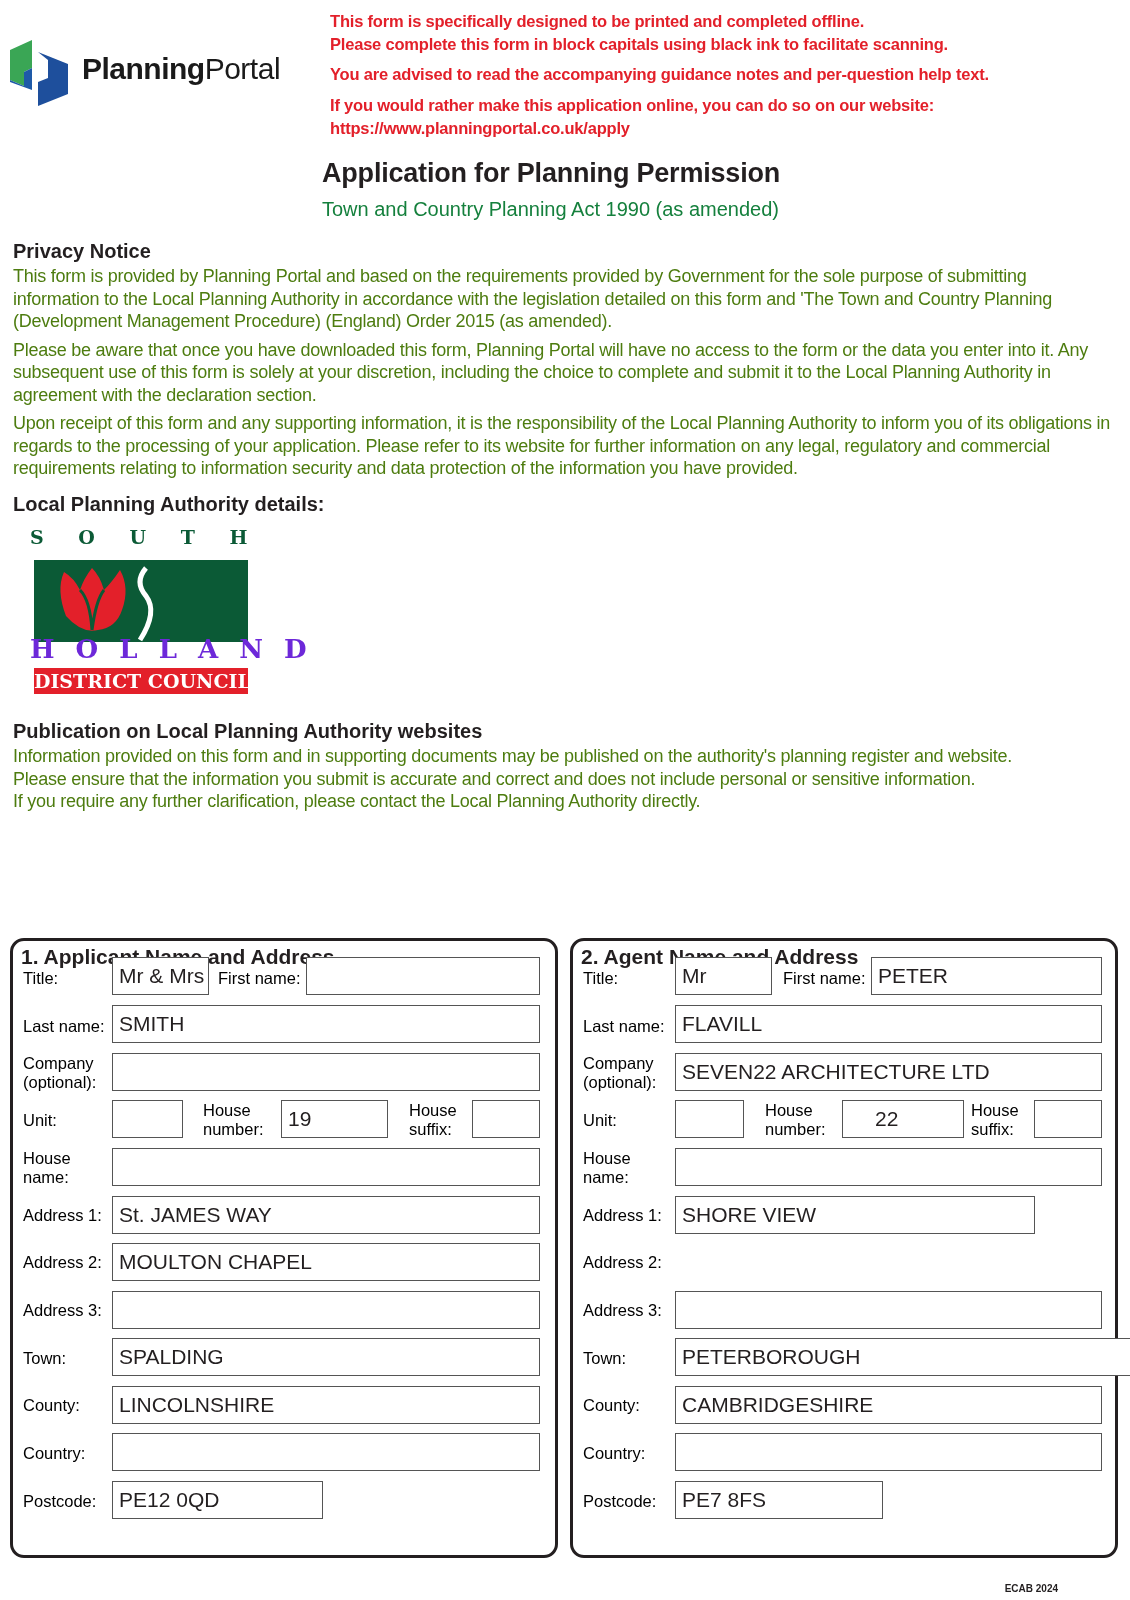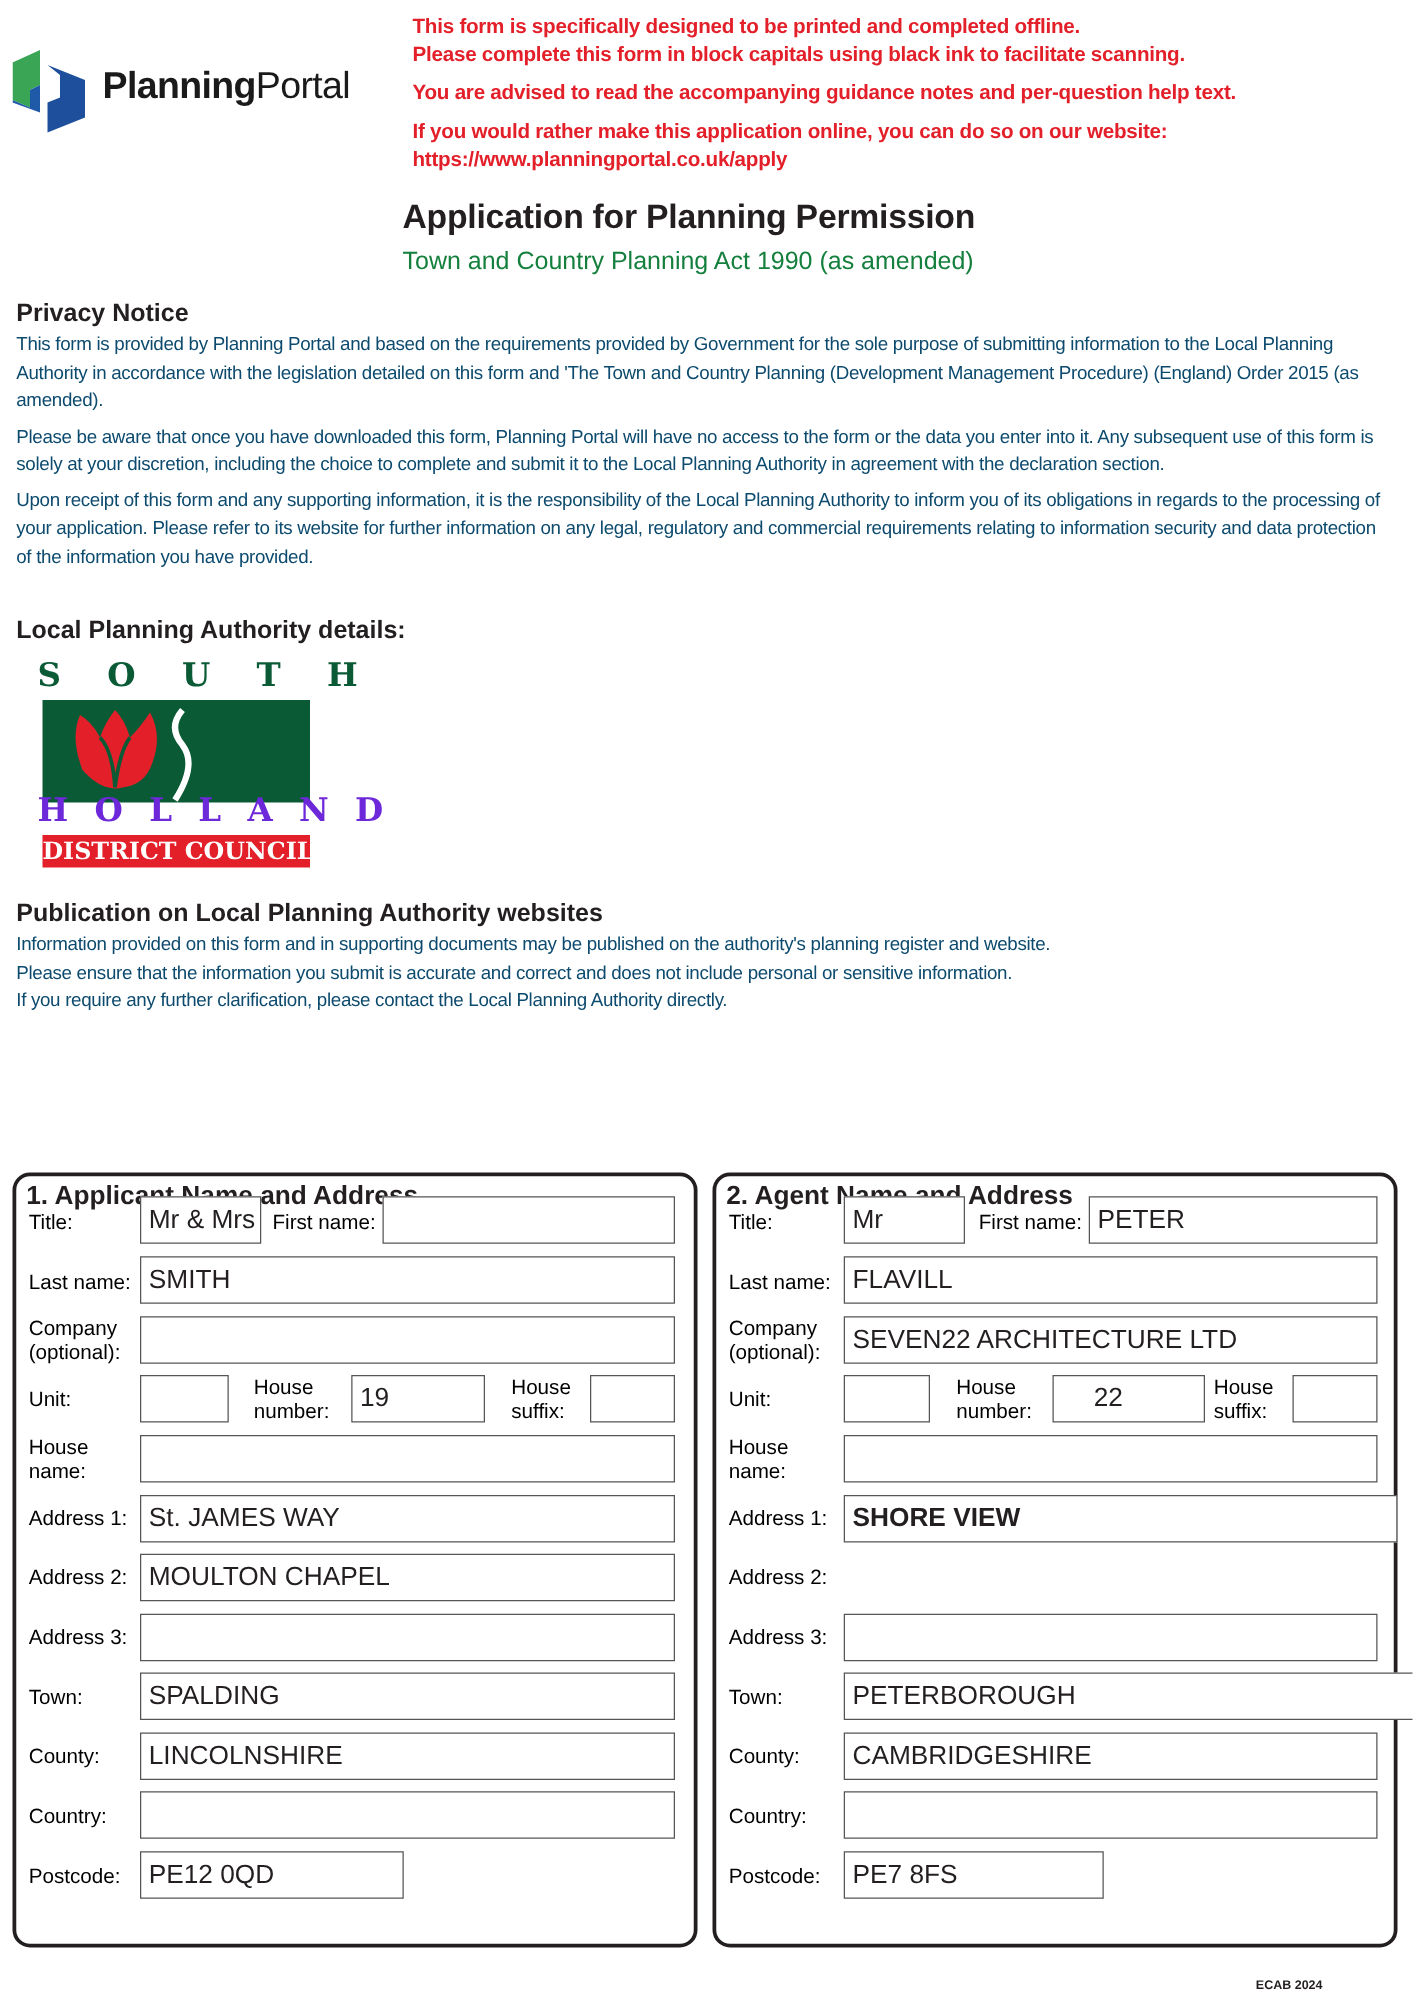--- a/index.html
+++ b/index.html
@@ -6,21 +6,21 @@
   body { width:1130px; height:1600px; position:relative; overflow:hidden;
          font-family:"Liberation Sans", sans-serif; color:#231f20; }
   .abs { position:absolute; }
   .logo { left:10px; top:38px; width:290px; height:72px; }
   .logo-text { position:absolute; left:72px; top:14px; font-size:30px; letter-spacing:-0.5px; color:#1a1a1a; white-space:nowrap; }
   .logo-text b { font-weight:bold; }
   .notice { left:330px; color:#e3202a; font-weight:bold; font-size:16.5px; line-height:23px; white-space:nowrap; letter-spacing:-0.2px; }
   .title { left:322px; top:158px; font-size:27px; font-weight:bold; color:#231f20; white-space:nowrap; letter-spacing:-0.2px; }
   .subtitle { left:322px; top:198px; font-size:20px; color:#15803d; white-space:nowrap; }
   .h2 { left:13px; font-size:20px; font-weight:bold; color:#231f20; white-space:nowrap; }
-  .para { left:13px; width:1100px; font-size:15px; line-height:22.5px; color:#0c4a6e; letter-spacing:-0.25px; }
+  .para { left:13px; width:1100px; font-size:18px; line-height:22.5px; color:#4d7c0f; letter-spacing:-0.25px; }
   .para p { margin:0; }
   .council { left:30px; top:538px; width:230px; height:170px; }
   .panel { top:938px; width:548px; height:620px; border:3px solid #231f20; border-radius:14px; box-sizing:border-box; }
   .panel-title { position:absolute; left:8px; top:4px; font-size:21px; font-weight:bold; white-space:nowrap; }
   .lbl { position:absolute; font-size:16.5px; color:#000000; line-height:19px; white-space:nowrap; }
   .fld { position:absolute; border:1.5px solid #555; box-sizing:border-box; background:#fff;
          font-size:21px; padding:6px 0 0 6px; overflow:hidden; white-space:nowrap; color:#231f20; font-family:"Liberation Sans", sans-serif; }
   .footer { right:72px; bottom:6px; font-size:10px; font-weight:bold; }
 </style>
 </head>
@@ -46,21 +46,21 @@
 
 <div class="abs h2" style="top:240px;">Privacy Notice</div>
 <div class="abs para" style="top:265px;">
   <p>This form is provided by Planning Portal and based on the requirements provided by Government for the sole purpose of submitting information to the Local Planning Authority in accordance with the legislation detailed on this form and 'The Town and Country Planning (Development Management Procedure) (England) Order 2015 (as amended).</p>
   <p style="margin-top:6px;">Please be aware that once you have downloaded this form, Planning Portal will have no access to the form or the data you  enter into it. Any subsequent use of this form is solely at your discretion, including the choice to complete and submit it to the Local Planning Authority in agreement with the declaration section.</p>
   <p style="margin-top:6px;">Upon receipt of this form and any supporting  information, it is the responsibility of the Local Planning Authority to inform you of its obligations in regards to the processing of your application. Please refer to its website for further information on any legal, regulatory and commercial requirements relating to information security and data protection of the information you have provided.</p>
 </div>
 
 <div class="abs h2" style="top:493px;">Local Planning Authority details:</div>
 <div class="abs council">
-  <div style="position:absolute;left:0;top:-12px;width:220px;font-family:'DejaVu Serif',serif;font-weight:bold;font-size:26px;color:#0b5a36;letter-spacing:14px;white-space:nowrap;">S O U T H</div>
+  <div style="position:absolute;left:0;top:-12px;width:220px;font-family:'DejaVu Serif',serif;font-weight:bold;font-size:19px;color:#0b5a36;letter-spacing:14px;white-space:nowrap;">S O U T H</div>
   <div style="position:absolute;left:4px;top:22px;width:214px;height:82px;background:#0b5a36;">
     <svg width="214" height="82" viewBox="0 0 214 82">
       <path d="M30,12 Q22,30 32,56 Q48,74 64,70 Q82,68 88,50 Q96,28 86,10 Q78,22 70,30 Q66,16 58,8 Q50,18 46,30 Q40,18 30,12 Z" fill="#e3202a"></path>
       <path d="M58,70 Q56,40 46,30 M58,70 Q62,40 70,30" stroke="#0b5a36" stroke-width="3" fill="none"></path>
       <path d="M112,8 Q100,22 112,36 Q124,52 106,80" stroke="#ffffff" stroke-width="5" fill="none"></path>
     </svg>
   </div>
   <div style="position:absolute;left:0;top:96px;width:230px;font-family:'DejaVu Serif',serif;font-weight:bold;font-size:26px;color:#6d28d9;letter-spacing:6px;white-space:nowrap;">H O L L A N D</div>
   <div style="position:absolute;left:4px;top:130px;width:214px;height:26px;background:#e3202a;color:#fff;font-family:'DejaVu Serif',serif;font-weight:bold;font-size:19px;text-align:center;line-height:26px;letter-spacing:0px;white-space:nowrap;">DISTRICT COUNCIL</div>
 </div>
@@ -160,21 +160,21 @@
     </div>
   <div class="fld" style="left:461px;top:159px;width:68px;height:38px;"></div>
 
   <div class="lbl" style="left:10px;top:208px;">
       <div>House</div>
       <div>name:</div>
     </div>
   <div class="fld" style="left:102px;top:207px;width:427px;height:38px;"></div>
 
   <div class="lbl" style="left:10px;top:265px;">Address 1:</div>
-  <div class="fld" style="left:102px;top:255px;width:443px;height:38px;font-weight:bold;">SHORE VIEW</div>
+  <div class="fld" style="left:102px;top:255px;width:360px;height:38px;">SHORE VIEW</div>
 
   <div class="lbl" style="left:10px;top:312px;">Address 2:</div>
 
   <div class="lbl" style="left:10px;top:360px;">Address 3:</div>
   <div class="fld" style="left:102px;top:350px;width:427px;height:38px;"></div>
 
   <div class="lbl" style="left:10px;top:408px;">Town:</div>
   <div class="fld" style="left:102px;top:397px;width:491px;height:38px;">PETERBOROUGH</div>
 
   <div class="lbl" style="left:10px;top:455px;">County:</div>

